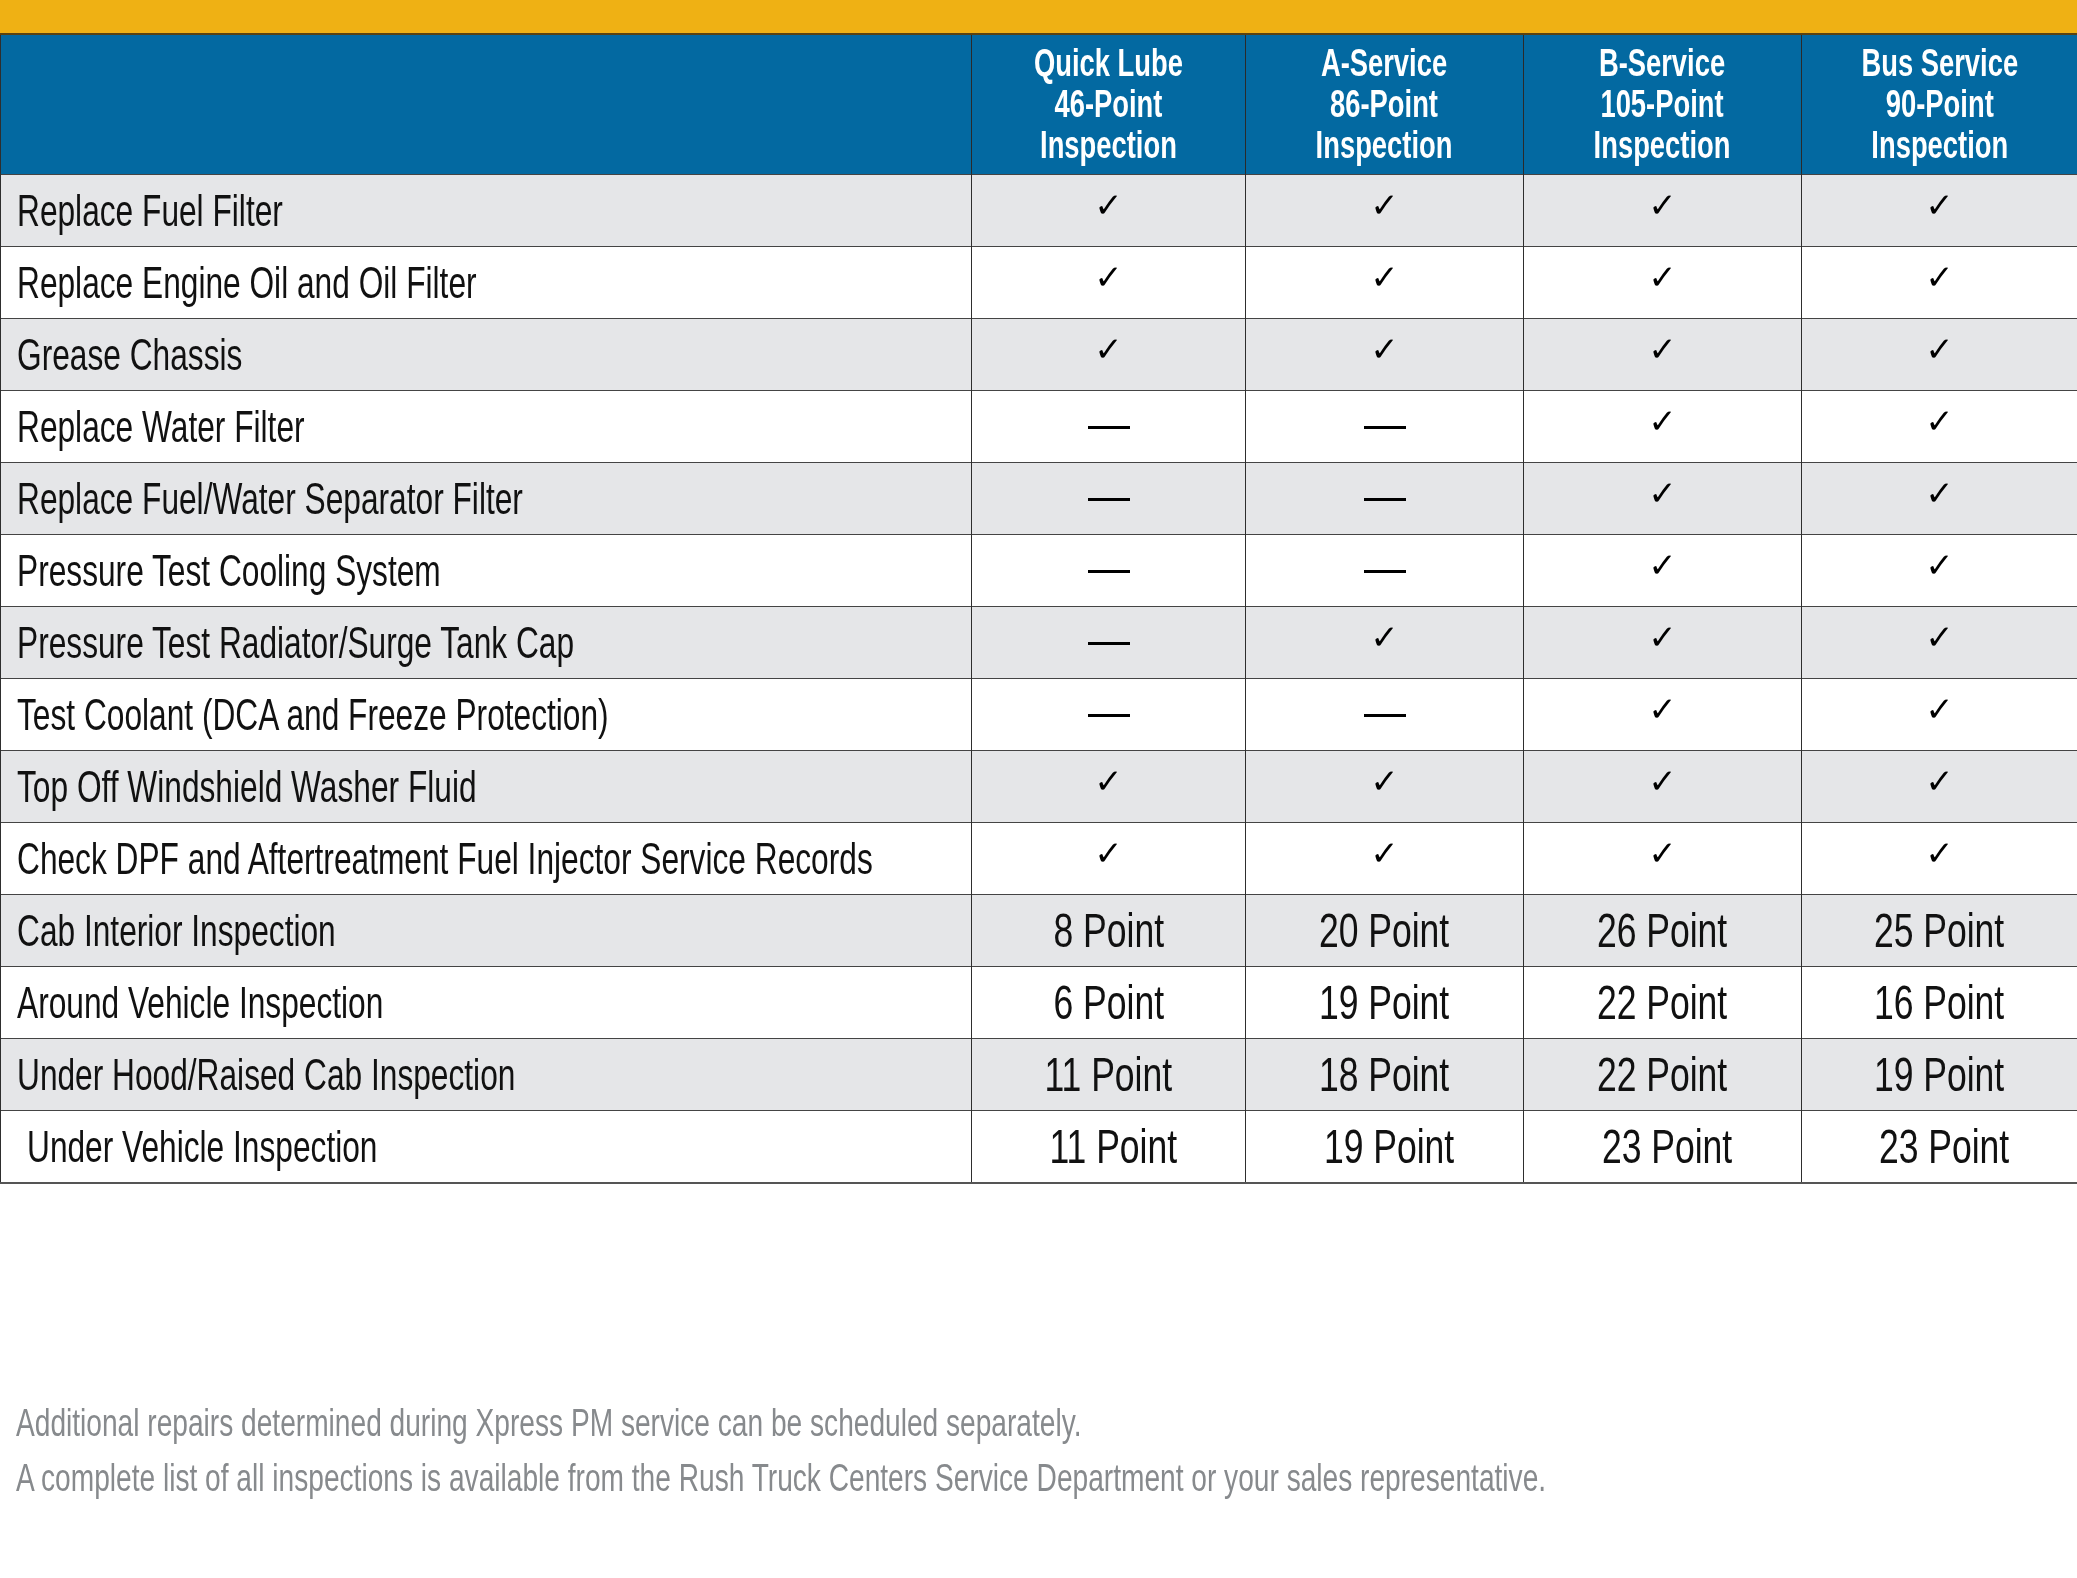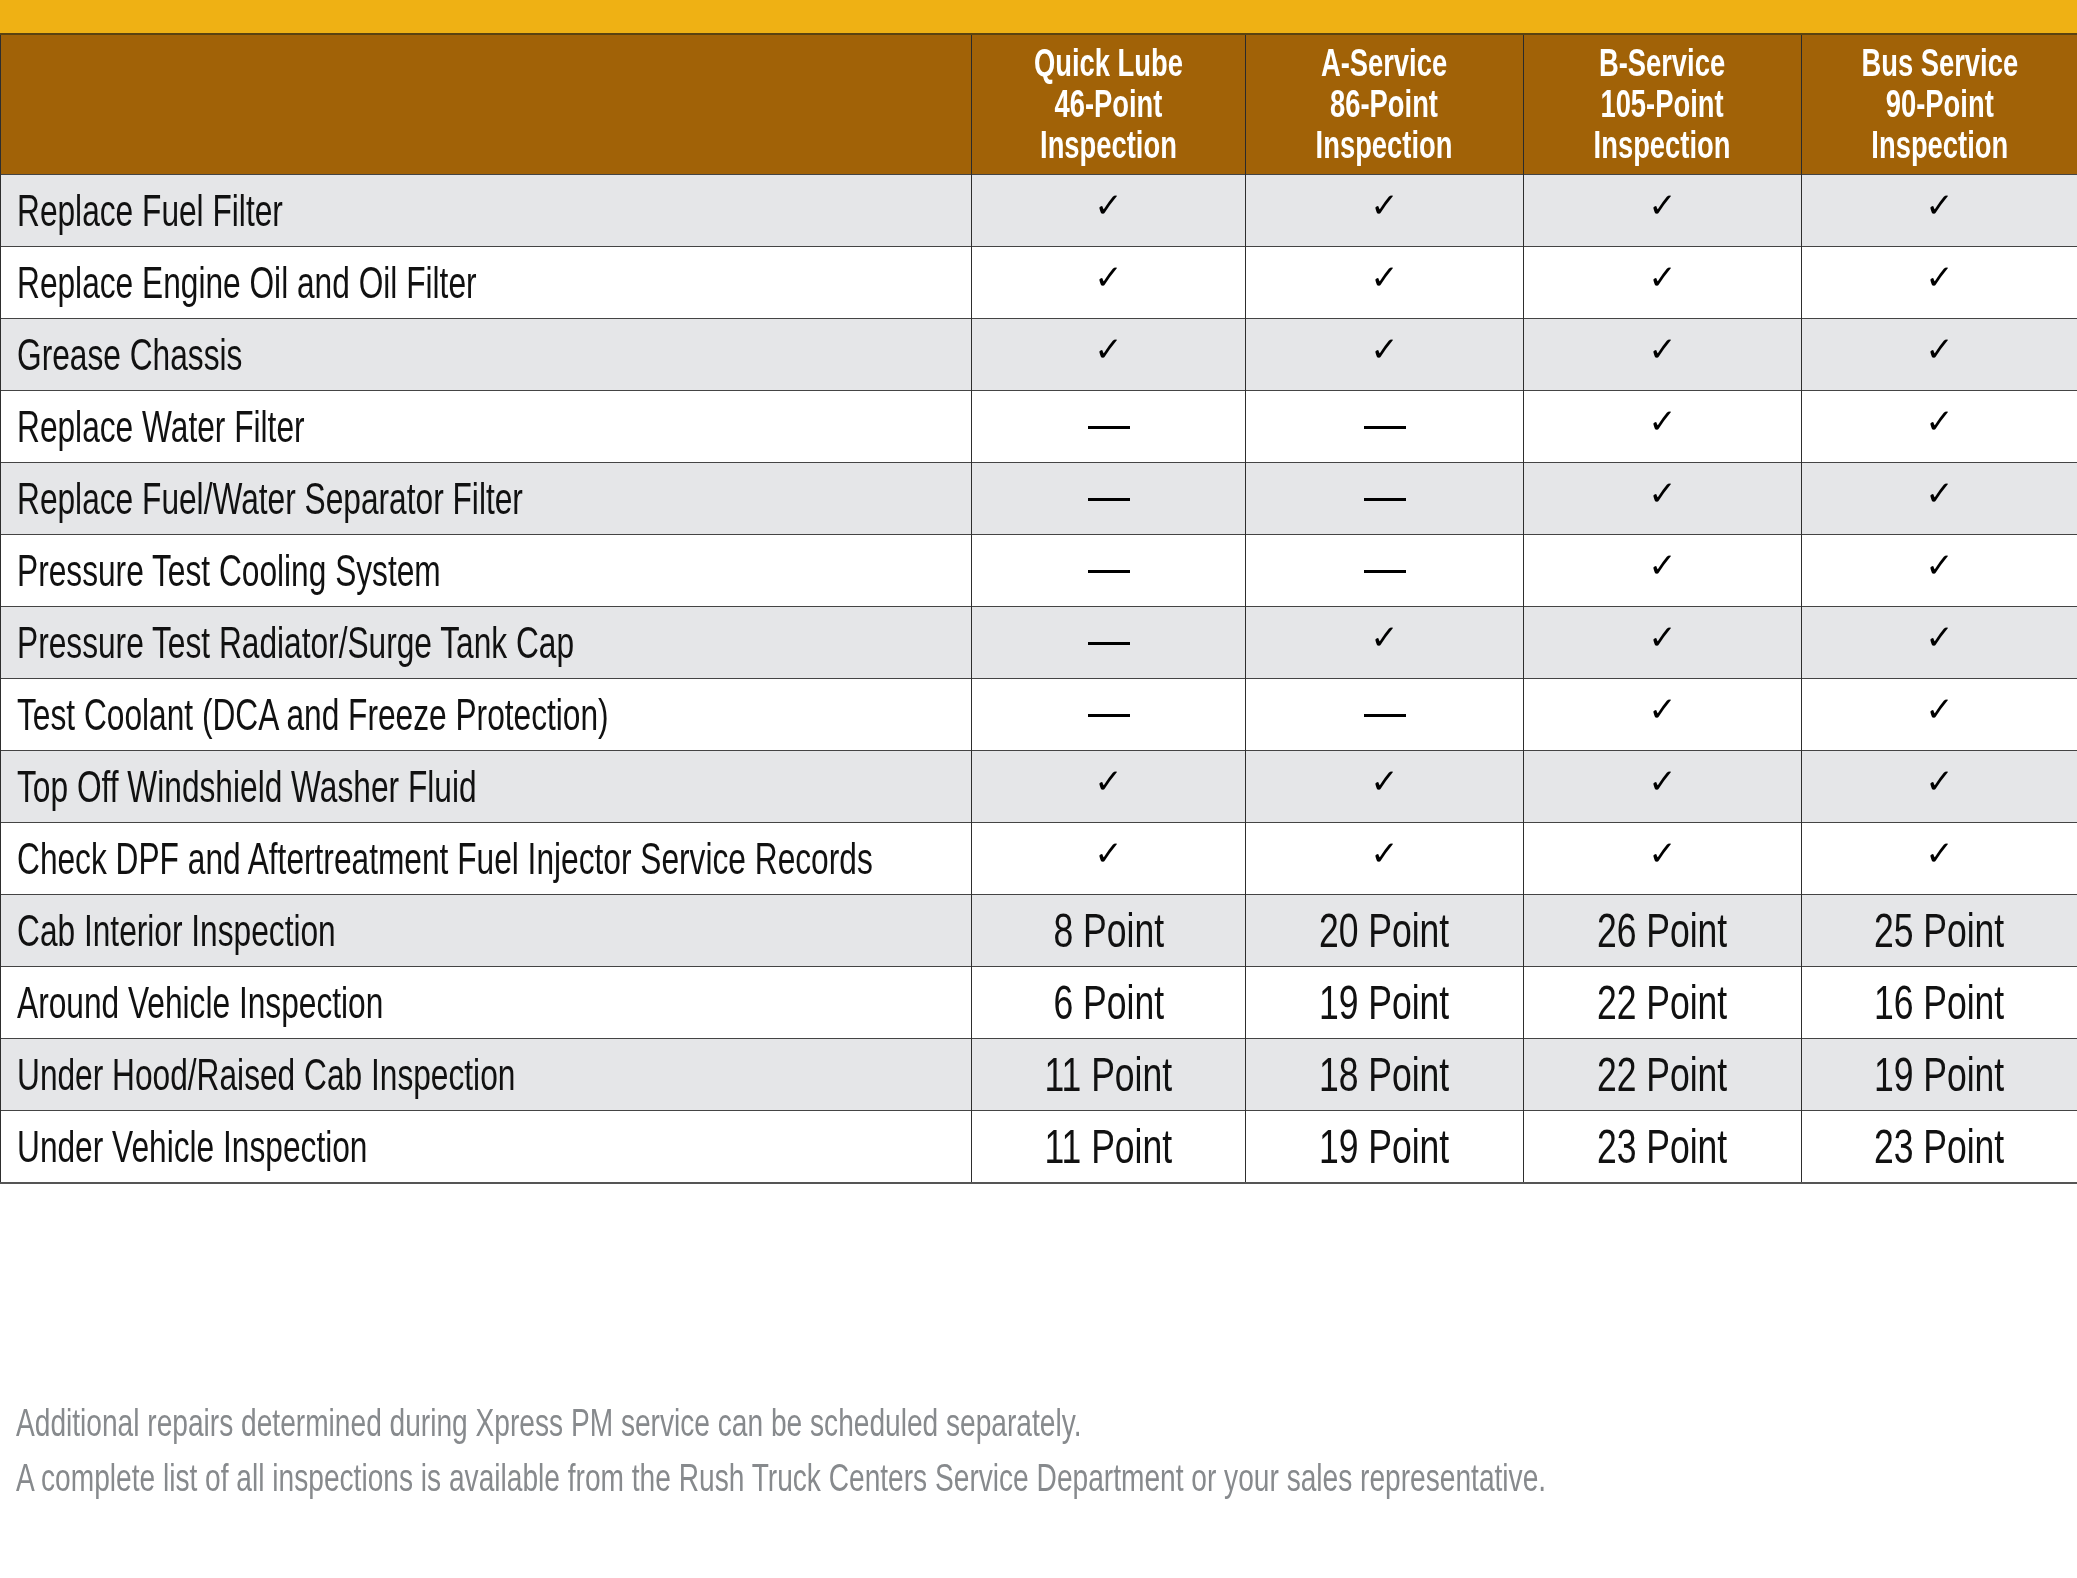--- a/index.html
+++ b/index.html
@@ -5,29 +5,29 @@
   html, body { margin: 0; padding: 0; background: #ffffff; }
   body { width: 2077px; height: 1578px; position: relative; overflow: hidden;
          font-family: "Liberation Sans", sans-serif; }
   .topbar { position: absolute; left: 0; top: 0; width: 2077px; height: 33px;
             background: #efb114; border-bottom: 2px solid #5a4210; }
   .table { position: absolute; left: 0; top: 35px; width: 2077px; border-collapse: collapse;
            table-layout: fixed; }
   .table td, .table th { padding: 0; border-left: 1.5px solid #2e2e2e; }
   .table tr > *:first-child { border-left: 1.5px solid #2e2e2e; }
   .table tr > *:last-child { border-right: 1.5px solid #2e2e2e; }
-  .head-row th { background: #a16207; height: 139px; color: #ffffff; vertical-align: middle;
+  .head-row th { background: #0369a1; height: 139px; color: #ffffff; vertical-align: middle;
                  text-align: center; border-left-color: #2a2a2a; }
   .head-cell { display: inline-block; font-weight: bold; font-size: 38px; line-height: 41px;
                transform: scaleX(0.72); transform-origin: center; white-space: nowrap; }
   .head-cell span { display: block; }
   .body-row td { height: 71px; border-top: 1.75px solid #444; vertical-align: middle; }
   .body-row:nth-child(even) td { background: #ffffff; }
   .body-row:nth-child(odd) td { background: #e5e6e8; }
-  .body-row:last-child td { border-bottom: 2px solid #555; }
+  .body-row:last-child td { border-bottom: 2px solid #555; padding-left: 10px; }
   .label { display: inline-block; font-size: 44px; color: #111; white-space: nowrap;
            transform: scaleX(0.72); transform-origin: left center; margin-left: 16px; }
   .cell { text-align: center; }
   .val { display: inline-block; font-size: 48px; color: #111; white-space: nowrap;
          transform: scaleX(0.74); transform-origin: center; }
   .mark-check { font-family: "DejaVu Sans", sans-serif; font-size: 34px; color: #000;
                 display: inline-block; transform: translateY(-6px); }
   .mark-dash { display: inline-block; width: 42px; height: 3px; background: #000;
                vertical-align: middle; }
   .footer { position: absolute; left: 16px; top: 1396px; color: #878a8d; font-size: 38px;

